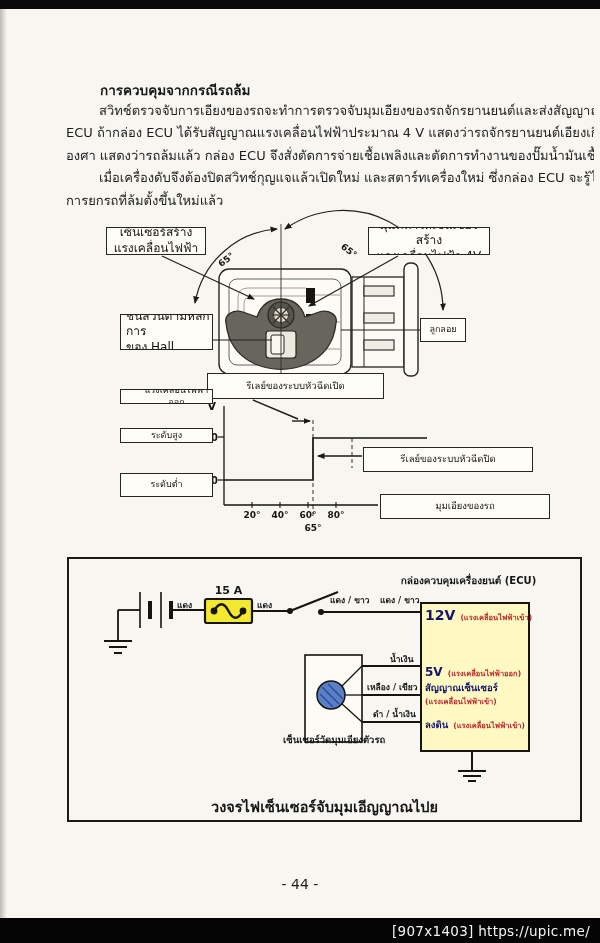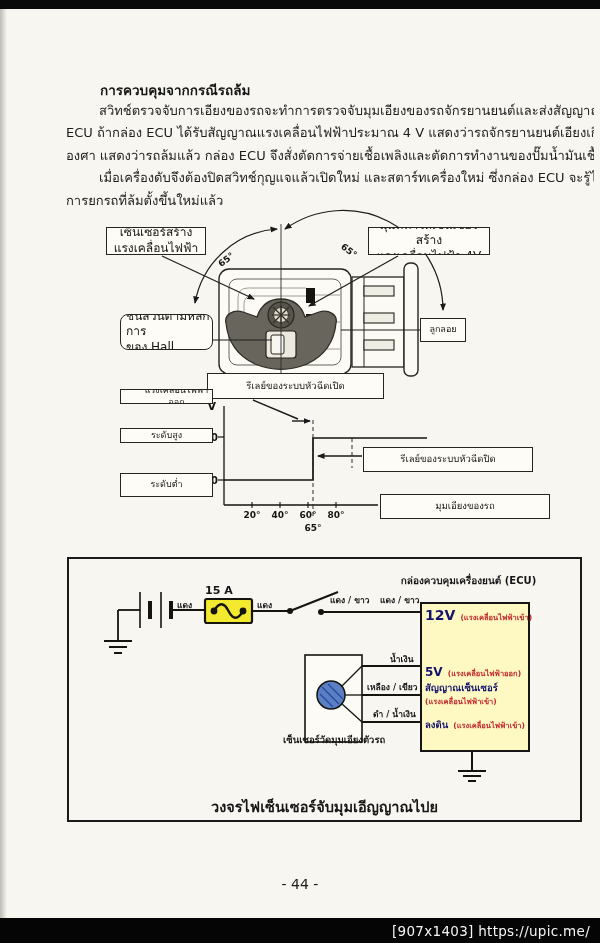--- a/index.html
+++ b/index.html
@@ -17,21 +17,21 @@
   .para .pline{white-space:nowrap;overflow:hidden;}
   .para .indent{padding-left:33px;}
   .lbox{background:#fdfcf7;border:1.2px solid #26251f;display:flex;align-items:center;
         justify-content:center;text-align:center;font-size:12px;line-height:1.3;
         color:#15140f;overflow:hidden;box-sizing:border-box;}
   .multiline{white-space:pre-line;}
   .left-align{justify-content:flex-start;text-align:left;padding-left:5px;}
   .circuit-frame{left:67px;top:557px;width:515px;height:265px;border:2px solid #1a1a1a;
                  box-sizing:border-box;background:transparent;}
   .wirelabel{font-size:8.5px;font-weight:bold;color:#151515;white-space:nowrap;}
-  .fuse-label{left:205px;top:584px;width:47px;text-align:left;font-size:11px;font-weight:bold;}
+  .fuse-label{left:205px;top:584px;width:47px;text-align:center;font-size:11px;font-weight:bold;}
   .ecu-title{left:396px;top:573px;width:145px;text-align:center;font-size:10px;font-weight:bold;white-space:nowrap;}
   .ecu-box{left:420px;top:602px;width:110px;height:150px;background:#fef9c3;
            border:2px solid #151515;box-sizing:border-box;}
   .pin{position:absolute;left:3px;white-space:nowrap;}
   .pin-name{font-weight:bold;color:#14146e;}
   .pin-note{font-weight:bold;color:#c1272d;font-size:7.5px;}
   .pin-12v .pin-name{font-size:14px;}
   .pin-5v .pin-name{font-size:12px;}
   .pin-small .pin-name{font-size:9.5px;}
   .sensor-caption{left:283px;top:732px;font-size:9.5px;font-weight:bold;white-space:nowrap;}
@@ -202,21 +202,21 @@
     <div class="pline">ECU ถ้ากล่อง ECU ได้รับสัญญาณแรงเคลื่อนไฟฟ้าประมาณ 4 V แสดงว่ารถจักรยานยนต์เอียงเกิน 65</div>
     <div class="pline">องศา แสดงว่ารถล้มแล้ว กล่อง ECU จึงสั่งตัดการจ่ายเชื้อเพลิงและตัดการทำงานของปั๊มน้ำมันเชื้อเพลิง</div>
     <div class="pline indent">เมื่อเครื่องดับจึงต้องปิดสวิทช์กุญแจแล้วเปิดใหม่ และสตาร์ทเครื่องใหม่ ซึ่งกล่อง ECU จะรู้ได้ว่ามี</div>
     <div class="pline">การยกรถที่ล้มตั้งขึ้นใหม่แล้ว</div>
   </div>
 
   <div class="abs lbox multiline" style="left:106px;top:227px;width:100px;height:28px;">มุมที่ทำให้เซ็นเซอร์สร้าง
 แรงเคลื่อนไฟฟ้า 4V</div>
   <div class="abs lbox multiline" style="left:368px;top:227px;width:122px;height:28px;">มุมที่ทำให้เซ็นเซอร์สร้าง
 แรงเคลื่อนไฟฟ้า 4V</div>
-  <div class="abs lbox multiline left-align" style="left:120px;top:314px;width:93px;height:36px;border-radius:8px;">ชิ้นส่วนตามหลักการ
+  <div class="abs lbox multiline left-align" style="left:120px;top:314px;width:93px;height:36px;">ชิ้นส่วนตามหลักการ
 ของ Hall</div>
   <div class="abs lbox" style="left:420px;top:318px;width:46px;height:24px;font-size:9px;">ลูกลอย</div>
   <div class="abs lbox" style="left:207px;top:373px;width:177px;height:26px;font-size:9.5px;">รีเลย์ของระบบหัวฉีดเปิด</div>
 
   <div class="abs lbox" style="left:120px;top:389px;width:93px;height:15px;font-size:9px;padding-left:20px;">แรงเคลื่อนไฟฟ้าออก</div>
   <div class="abs lbox" style="left:120px;top:428px;width:93px;height:15px;font-size:9px;">ระดับสูง</div>
   <div class="abs lbox" style="left:120px;top:473px;width:93px;height:24px;font-size:9px;">ระดับต่ำ</div>
   <div class="abs lbox" style="left:380px;top:494px;width:170px;height:25px;font-size:9.5px;">มุมเอียงของรถ</div>
   <div class="abs lbox" style="left:363px;top:447px;width:170px;height:25px;font-size:9.5px;">รีเลย์ของระบบหัวฉีดปิด</div>
 

